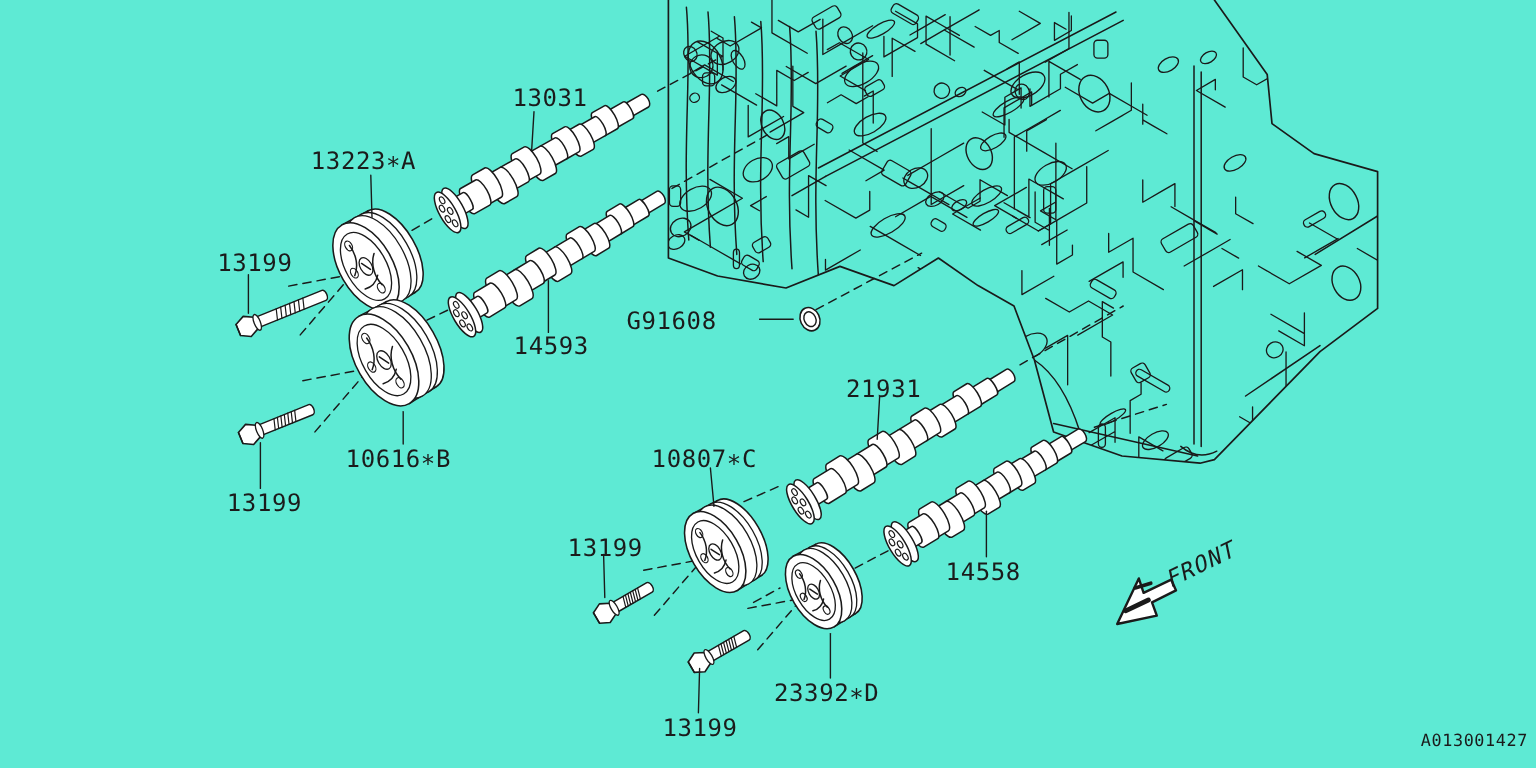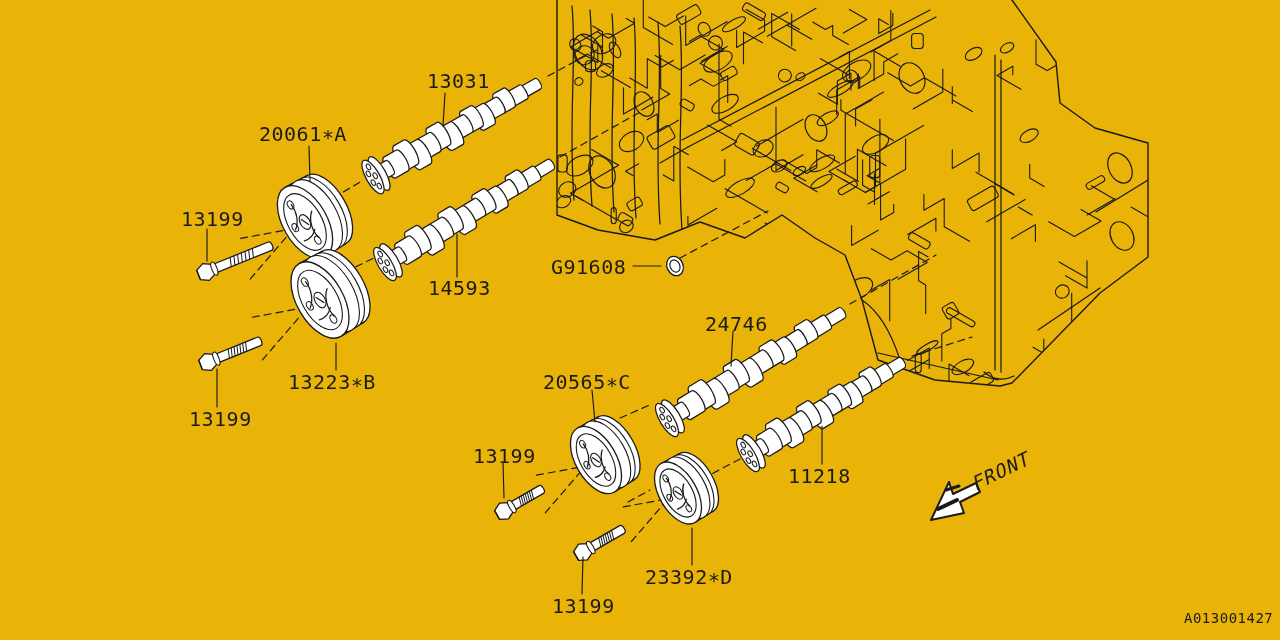--- a/index.html
+++ b/index.html
@@ -1,16 +1,16 @@
 <!DOCTYPE html>
 <html><head>
 <meta charset="utf-8">
 <style>
   html,body{margin:0;padding:0;background:#fff;}
-  .stage{position:relative;width:1280px;height:640px;background:#eab308;overflow:hidden;
+  .stage{position:relative;width:1280px;height:640px;background:#5eead4;overflow:hidden;
          font-family:"DejaVu Sans Mono","Liberation Mono",monospace;}
   svg{position:absolute;left:0;top:0;}
   .lbl{position:absolute;font-size:20px;line-height:1.1;color:#1b1b1b;white-space:pre;
        letter-spacing:0.5px;}
   .code{position:absolute;font-size:14px;color:#1b1b1b;letter-spacing:0.5px;margin-left:40px;}
   .front{position:absolute;font-size:19px;color:#1b1b1b;letter-spacing:1px;
          transform:rotate(-26deg) skewX(-14deg);transform-origin:0 100%;}
 </style>
 </head>
 <body>
@@ -451,28 +451,28 @@
       <path d="M692,565 L692,528" fill="none" stroke="#1a1a1a" stroke-width="1.15" stroke-linecap="round" stroke-linejoin="round"></path>
       <path d="M582,594 L583,557" fill="none" stroke="#1a1a1a" stroke-width="1.15" stroke-linecap="round" stroke-linejoin="round"></path>
       <g>
         <path d="M931,520 L949,482 L953,494 L976,483 L980,492 L960,502 L964,513 Z" fill="#fff" stroke="#1a1a1a" stroke-width="2" stroke-linecap="round" stroke-linejoin="round"></path>
         <path d="M938,509 L957,500" fill="none" stroke="#1a1a1a" stroke-width="4" stroke-linecap="round" stroke-linejoin="round"></path>
         <path d="M946,490 L959,486" fill="none" stroke="#1a1a1a" stroke-width="3" stroke-linecap="round" stroke-linejoin="round"></path>
       </g>
     </svg>
 
   <div class="lbl" style="left:427px;top:70px">13031</div>
-  <div class="lbl" style="left:259px;top:123px">20061∗A</div>
+  <div class="lbl" style="left:259px;top:123px">13223∗A</div>
   <div class="lbl" style="left:181px;top:208px">13199</div>
   <div class="lbl" style="left:428px;top:277px">14593</div>
-  <div class="lbl" style="left:551px;top:256px">G91608</div>
-  <div class="lbl" style="left:705px;top:313px">24746</div>
-  <div class="lbl" style="left:288px;top:371px">13223∗B</div>
+  <div class="lbl" style="left:522px;top:256px">G91608</div>
+  <div class="lbl" style="left:705px;top:313px">21931</div>
+  <div class="lbl" style="left:288px;top:371px">10616∗B</div>
   <div class="lbl" style="left:189px;top:408px">13199</div>
-  <div class="lbl" style="left:543px;top:371px">20565∗C</div>
+  <div class="lbl" style="left:543px;top:371px">10807∗C</div>
   <div class="lbl" style="left:473px;top:445px">13199</div>
-  <div class="lbl" style="left:788px;top:465px">11218</div>
+  <div class="lbl" style="left:788px;top:465px">14558</div>
   <div class="lbl" style="left:645px;top:566px">23392∗D</div>
   <div class="lbl" style="left:552px;top:595px">13199</div>
 
   <div class="front" style="left:976px;top:473px">FRONT</div>
   <div class="code" style="left:1144px;top:610px">A013001427</div>
 </div>
 
 </body></html>

